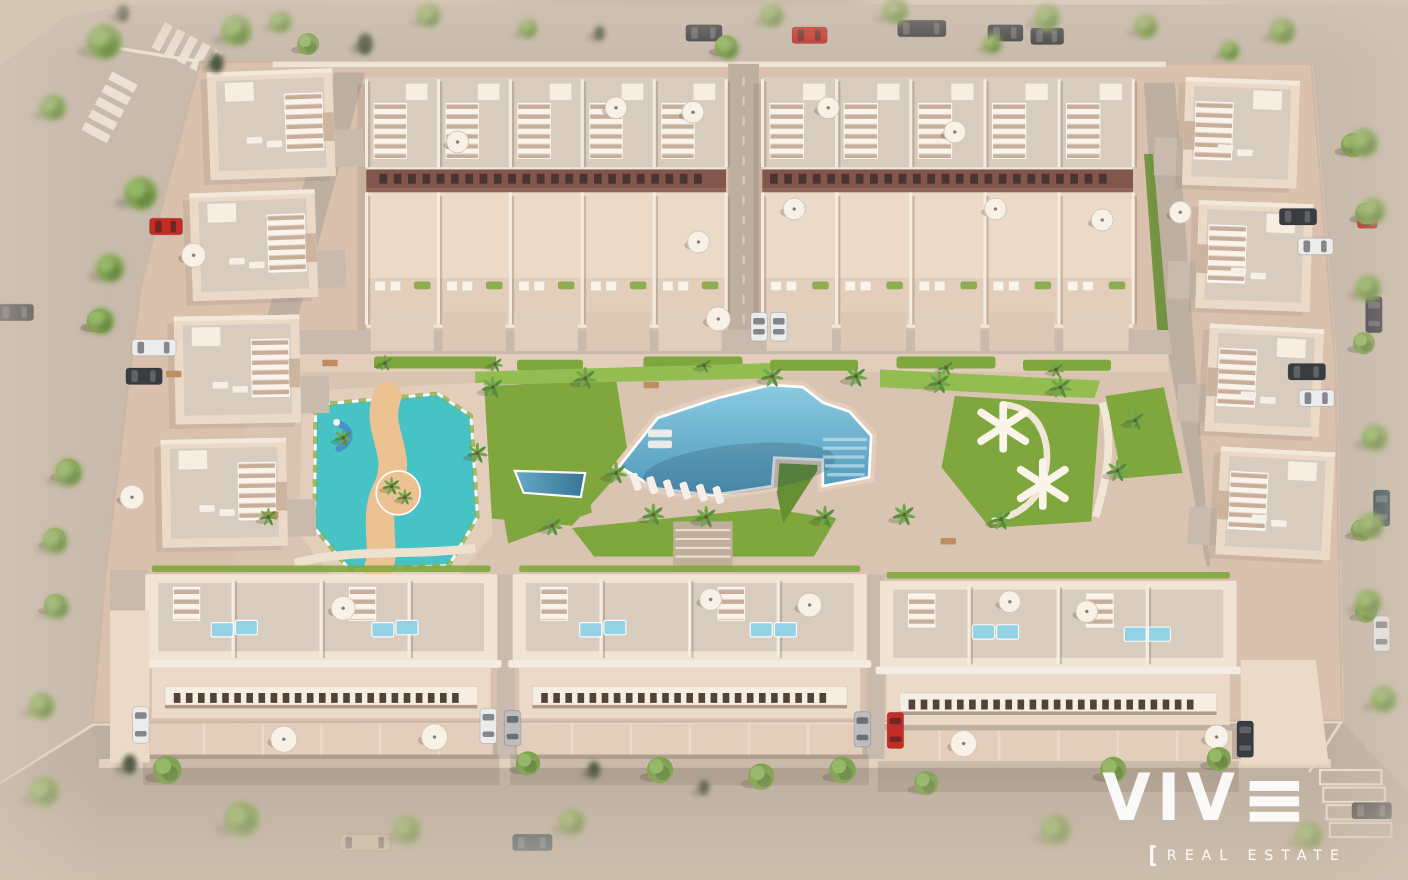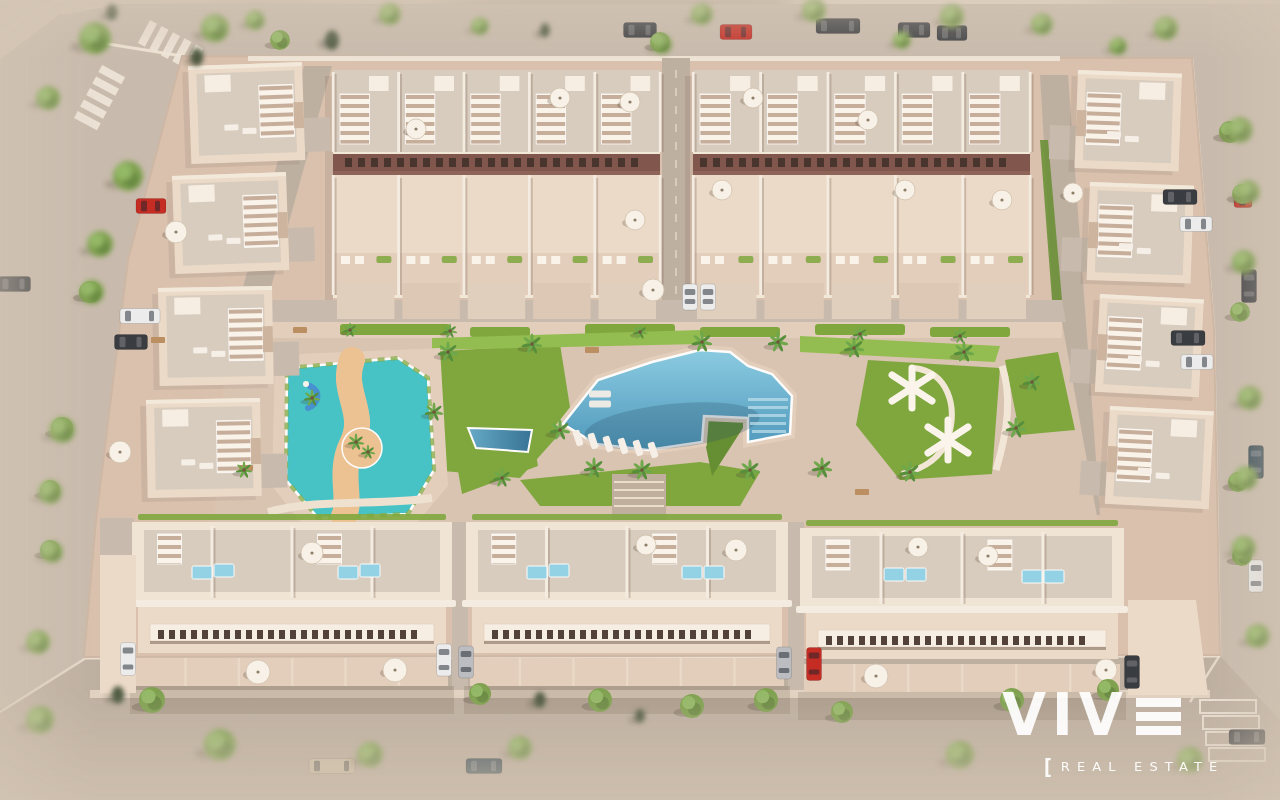--- a/index.html
+++ b/index.html
@@ -1,20 +1,20 @@
 <!DOCTYPE html>
 <html style="--terrain: #d2c5b3; --terrain-light: #e4d9c8; --terrain-dark: #b3a591; --road: #c7bbad; --road-dark: #bcafa1; --curb: #eee4d5; --plate: #d8c1ae; --plate-light: #e3cfbd; --park-pave: #d9c4b2; --wall: #eddcca; --wall-white: #f8f1e6; --roof: #d7cdbf; --accent-strip: #7c5148; --strip-window: #402e28; --facade-window: #4a3c33; --grass: #7aa638; --grass-light: #8fbd4b; --grass-dark: #5f8c2c; --pool-light: #8fd2e8; --pool: #59aed2; --pool-deep: #3e8cb4; --kids-pool: #3fc3c8; --sand: #eec291; --tree: #7aa04b; --tree-light: #8fb862; --tree-dark: #5d8038; --cypress: #44523a; --white: #faf7f1; --shadow: rgba(80,60,45,0.30); --car-dark: #30353b; --car-white: #eceff0; --car-silver: #b9bdc1; --car-red: #c3241c; --car-navy: #27404f; --car-tan: #cfc2a8; --logo-white: rgba(255,255,255,0.93);"><head>
 <meta charset="utf-8">
 <style>
   html,body{margin:0;padding:0;background:#d2c5b3;}
   .stage{position:relative;width:1280px;height:800px;overflow:hidden;font-family:"DejaVu Sans","Liberation Sans",sans-serif;}
   .stage svg{position:absolute;left:0;top:0;}
   
   .logo{position:absolute;left:1002px;top:686px;width:220px;color:var(--logo-white,rgba(255,255,255,.93));user-select:none;}
-  .brand-row{display:flex;align-items:center;gap:7px;}
+  .brand-row{display:flex;align-items:center;gap:7px;margin-top:12px;}
   .brand-letters{font-size:57px;font-weight:bold;letter-spacing:.10em;line-height:1;transform:scaleY(1.04);}
   .e-bars{display:flex;flex-direction:column;gap:5px;margin-top:4px;}
   .e-bars i{display:block;width:45px;height:9px;background:var(--logo-white,rgba(255,255,255,.93));}
   .tagline-row{display:flex;align-items:center;gap:9px;margin-top:13px;margin-left:42px;}
   .bracket{font-size:17px;font-weight:bold;transform:scaleY(1.25);}
   .brand-tagline{font-size:13px;letter-spacing:.55em;white-space:nowrap;}
 </style>
 </head>
 <body>
 

